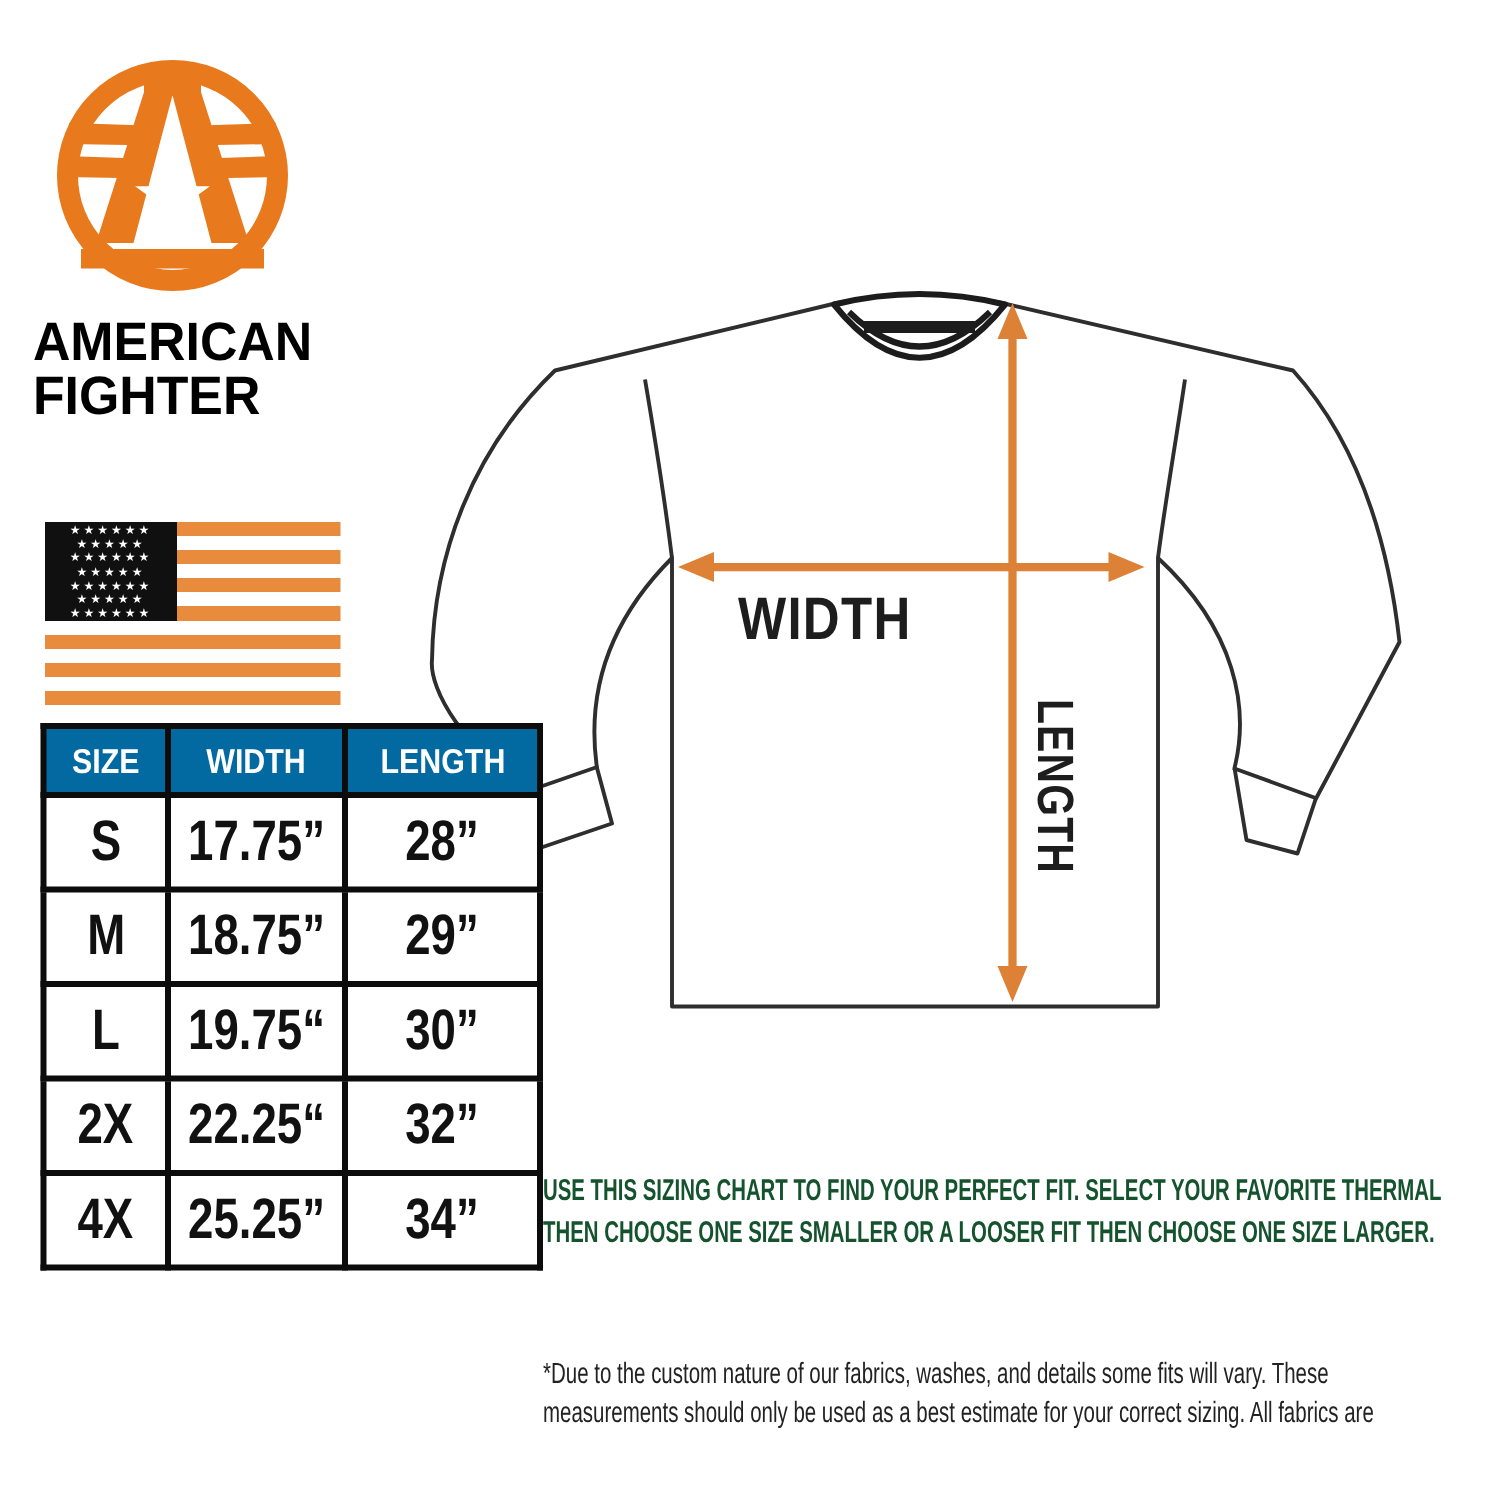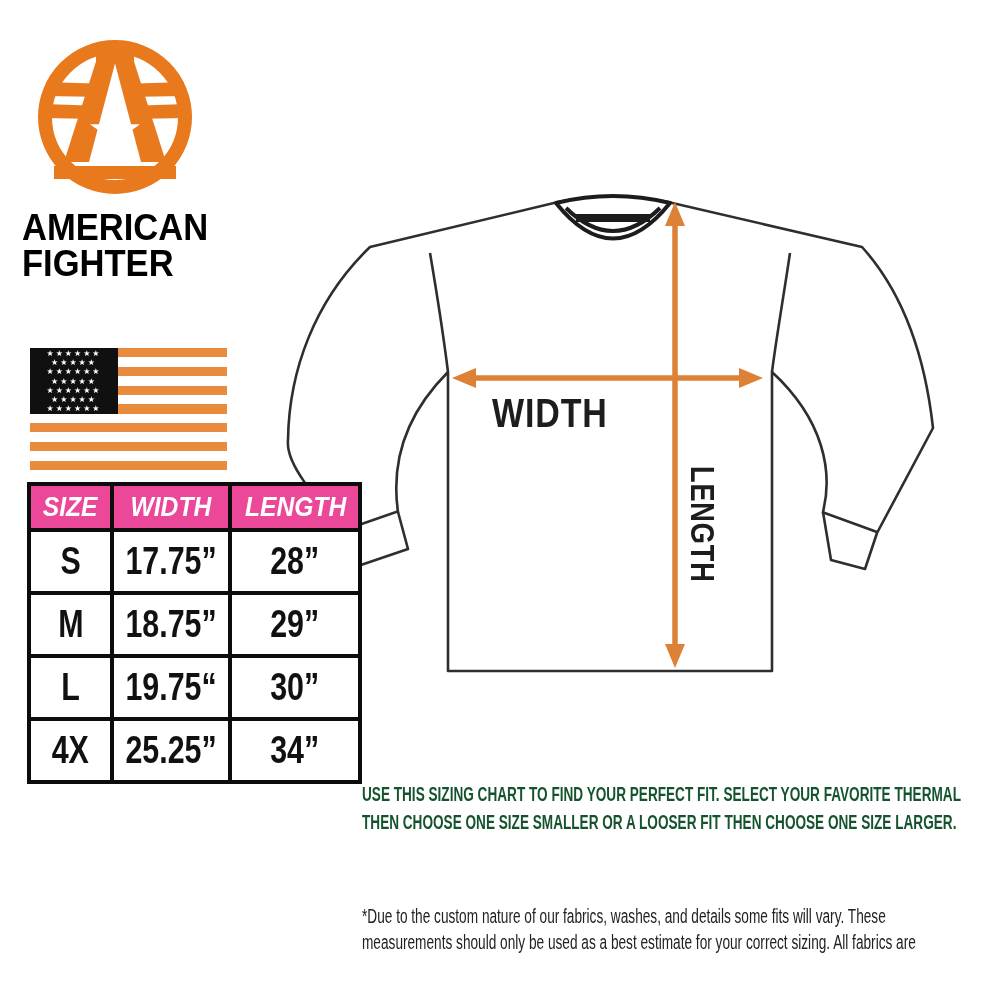--- a/index.html
+++ b/index.html
@@ -21,21 +21,21 @@
   #flag{left:30px;top:348px;width:197px;height:122px;
         background:repeating-linear-gradient(180deg,#E98B3C 0 9.38px,#ffffff 9.38px 18.77px);}
   #flag-canton{position:absolute;left:0;top:0;width:88px;height:65.7px;background:#101010;
                color:#fff;font-size:8px;line-height:9.2px;text-align:center;overflow:hidden;
                letter-spacing:2px;padding-top:1px;box-sizing:border-box;}
 
   
   #size-table{left:27px;top:482px;border-collapse:collapse;table-layout:fixed;}
   #size-table td,#size-table th{border:4px solid #0c0c0c;text-align:center;vertical-align:middle;
                padding:0;background:#ffffff;color:#111;}
-  #size-table th{background:#ec4899;color:#ffffff;height:42px;font-size:28px;font-weight:bold;font-style:italic;}
+  #size-table th{background:#0369a1;color:#ffffff;height:42px;font-size:23px;font-weight:bold;}
   #size-table th .sqx{transform:scaleX(.88);transform-origin:50% 50%;}
   #size-table td{height:59px;font-size:38px;font-weight:bold;}
   #size-table td .sqx{transform:scaleX(.80);transform-origin:50% 50%;}
   .col-size{width:83px;} .col-width{width:112px;} .col-length{width:130px;}
 
   
   #width-label{left:492px;top:391px;font-size:40px;font-weight:bold;color:#1d1d1d;}
   #width-label .sqx{transform:scaleX(.85);letter-spacing:1px;}
   #length-label{left:722px;top:466px;font-size:34px;font-weight:bold;color:#1d1d1d;
                 transform:rotate(90deg);transform-origin:0 0;}
@@ -141,20 +141,25 @@
       <td><span class="sqx">M</span></td>
       <td><span class="sqx">18.75”</span></td>
       <td><span class="sqx">29”</span></td>
     </tr>
     <tr>
       <td><span class="sqx">L</span></td>
       <td><span class="sqx">19.75“</span></td>
       <td><span class="sqx">30”</span></td>
     </tr>
     <tr>
+      <td><span class="sqx">2X</span></td>
+      <td><span class="sqx">22.25“</span></td>
+      <td><span class="sqx">32”</span></td>
+    </tr>
+    <tr>
       <td><span class="sqx">4X</span></td>
       <td><span class="sqx">25.25”</span></td>
       <td><span class="sqx">34”</span></td>
     </tr>
   </tbody>
     </table>
 
   <div id="width-label" class="abs lbl">
     <span class="sqx">WIDTH</span>
   </div>

